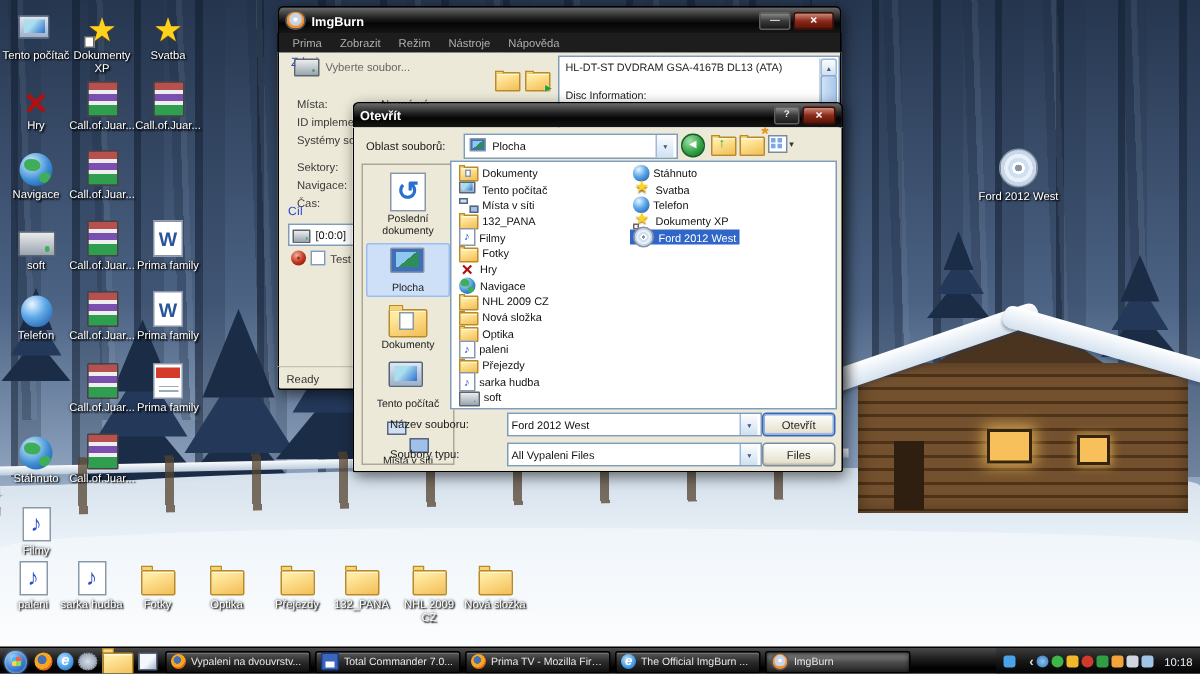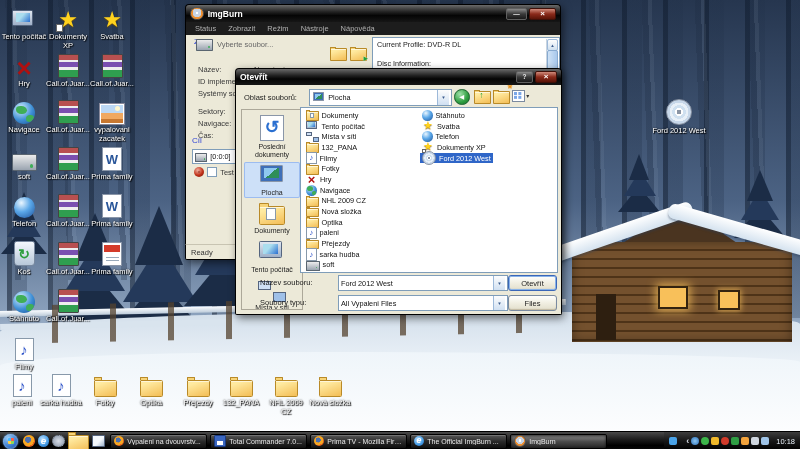--- a/index.html
+++ b/index.html
@@ -254,26 +254,20 @@
           <span class="ic ic-drive"></span>
         </div>
         <div class="dt-label">soft</div>
       </div>
       <div class="dt-icon" style="left: 1px; top: 193px; width: 46px;">
         <div class="dt-glyph">
           <span class="ic ic-sphere"></span>
         </div>
         <div class="dt-label">Telefon</div>
       </div>
-      <div class="dt-icon" style="left: 1px; top: 241px; width: 46px;">
-        <div class="dt-glyph">
-          <span class="ic ic-recycle-bin"></span>
-        </div>
-        <div class="dt-label">Koš</div>
-      </div>
       <div class="dt-icon" style="left: 1px; top: 288px; width: 46px;">
         <div class="dt-glyph">
           <span class="ic ic-globe"></span>
         </div>
         <div class="dt-label">Stáhnuto</div>
       </div>
       <div class="dt-icon" style="left: 1px; top: 336px; width: 46px;">
         <div class="dt-glyph">
           <span class="ic ic-music"></span>
         </div>
@@ -325,26 +319,20 @@
         <div class="dt-glyph">
           <span class="ic ic-star"></span>
         </div>
         <div class="dt-label">Svatba</div>
       </div>
       <div class="dt-icon" style="left: 89px; top: 53px; width: 46px;">
         <div class="dt-glyph">
           <span class="ic ic-rar"></span>
         </div>
         <div class="dt-label">Call.of.Juar...</div>
-      </div>
-      <div class="dt-icon" style="left: 89px; top: 99px; width: 46px;">
-        <div class="dt-glyph">
-          <span class="ic ic-image"></span>
-        </div>
-        <div class="dt-label">vypalovani zacatek</div>
       </div>
       <div class="dt-icon" style="left: 89px; top: 146px; width: 46px;">
         <div class="dt-glyph">
           <span class="ic ic-doc-word"></span>
         </div>
         <div class="dt-label">Prima family</div>
       </div>
       <div class="dt-icon" style="left: 89px; top: 193px; width: 46px;">
         <div class="dt-glyph">
           <span class="ic ic-doc-word"></span>
@@ -416,59 +404,59 @@
   <div class="win" id="imgburn-win" style="left:185px;top:4px;width:376px;z-index:2">
     <div class="titlebar">
       <span class="ic ic-imgburn" style="font-size:9px"></span>
       <span class="title">ImgBurn</span>
       <span class="tb-btns">
         <span class="tbtn tbtn-min"></span>
         <span class="tbtn close tbtn-close"></span>
       </span>
     </div>
     <div class="menubar" id="ib-menu">
-        <span class="menu-item">Status</span>
+        <span class="menu-item">Prima</span>
         <span class="menu-item">Zobrazit</span>
         <span class="menu-item">Režim</span>
         <span class="menu-item">Nástroje</span>
         <span class="menu-item">Nápověda</span>
       </div>
     <div class="client" style="height:209px">
       <div class="sec-label" style="left:8px;top:2px">Zdroj</div>
       <div class="src-row" style="left:10px;top:2px">
         <span class="ic ic-drive" style="font-size:6.5px"></span>
         <span class="src-text">Vyberte soubor...</span>
       </div>
       <span class="toolbtn" style="left:144px;top:11px">
           <span class="ic ic-folder" style="font-size:7px"></span>
         </span>
       <span class="toolbtn" style="left:164px;top:11px">
           <span class="ic ic-folder-go" style="font-size:7px"></span>
         </span>
       <div id="ib-fields">
-          <div class="ib-row" style="top: 30px;"><span class="lab">Název:</span><span class="val">Neznámý</span></div>
+          <div class="ib-row" style="top: 30px;"><span class="lab">Místa:</span><span class="val">Neznámý</span></div>
           <div class="ib-row" style="top: 42px;"><span class="lab">ID implementace:</span><span class="val"></span></div>
           <div class="ib-row" style="top: 54px;"><span class="lab">Systémy souborů:</span><span class="val"></span></div>
           <div class="ib-row" style="top: 72px;"><span class="lab">Sektory:</span><span class="val"></span></div>
           <div class="ib-row" style="top: 84px;"><span class="lab">Navigace:</span><span class="val"></span></div>
           <div class="ib-row" style="top: 96px;"><span class="lab">Čas:</span><span class="val"></span></div>
         </div>
       <div class="sec-label" style="left:6px;top:101px">Cíl</div>
       <div class="combo" style="left:6px;top:114px;width:52px;height:13px">
         <span class="ic ic-drive" style="font-size:4.5px"></span>
         <span class="cb-text">[0:0:0]</span>
       </div>
       <div class="test-row" style="left:8px;top:132px">
         <span class="ic ic-disc-red" style="font-size:6px"></span>
         <span class="chk"></span>
         <span class="chk-label">Test</span>
       </div>
       <div class="drive-info">
         <div class="info-lines" id="ib-info-lines">
-            <div class="info-line">Current Profile: DVD-R DL</div>
+            <div class="info-line">HL-DT-ST DVDRAM GSA-4167B DL13 (ATA)</div>
             <div class="info-line"></div>
             <div class="info-line">Disc Information:</div>
             <div class="info-line">Status: Empty</div>
           </div>
         <div class="vscroll">
           <span class="sb-up"></span>
           <span class="sb-thumb"></span>
           <span class="sb-down"></span>
         </div>
       </div>

